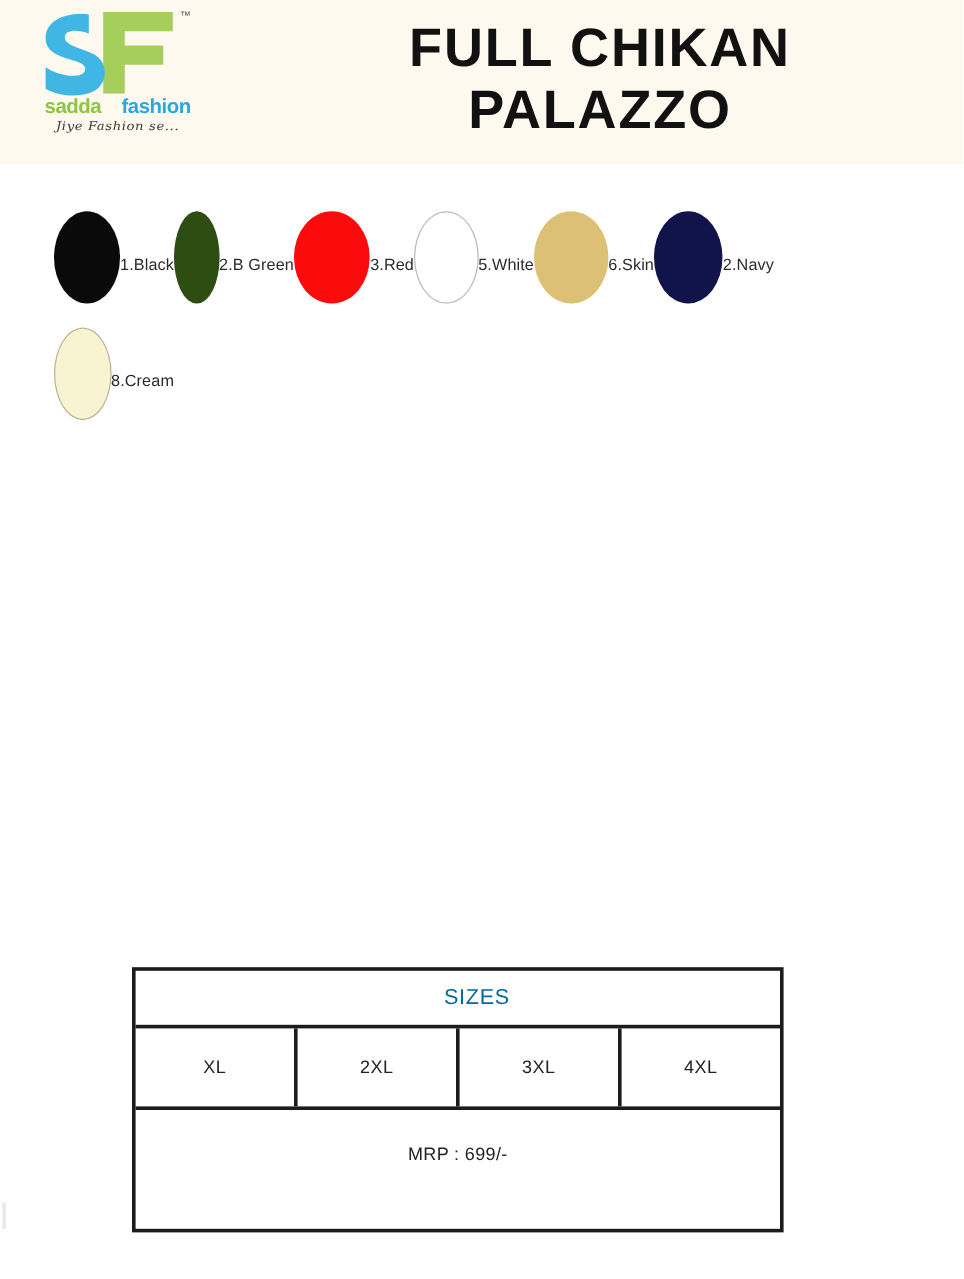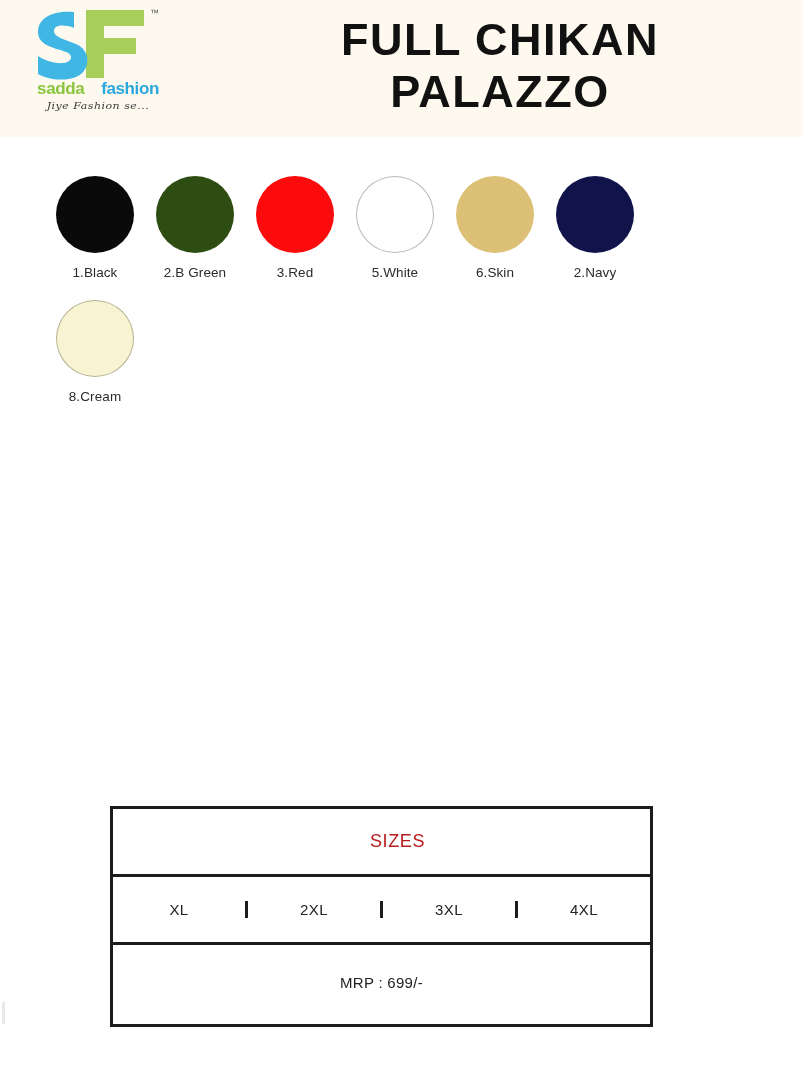--- a/index.html
+++ b/index.html
@@ -91,21 +91,21 @@
     top: 176px;
     width: 740px;
   }
   .swatch-row {
     display: flex;
     margin-bottom: 20px;
   }
   .swatch-cell {
     width: 100px;
     display: flex;
-    flex-direction: column;
+    flex-direction: row;
     align-items: center;
   }
   .swatch-dot {
     width: 78px;
     height: 77px;
     border-radius: 50%;
     box-sizing: border-box;
   }
   .swatch-label {
     margin-top: 12px;
@@ -120,37 +120,36 @@
     position: absolute;
     left: 110px;
     top: 806px;
     width: 543px;
     height: 221px;
     border: 3px solid #1c1c1c;
     box-sizing: border-box;
     background: #ffffff;
   }
   .sizes-header {
-    height: 68px;
+    height: 48px;
     border-bottom: 3px solid #1c1c1c;
     display: flex;
     align-items: center;
     justify-content: center;
     font-size: 18px;
-    color: #b91c1c;
+    color: #0369a1;
     letter-spacing: 0.6px;
     box-sizing: border-box;
     padding-left: 32px;
   }
   .sizes-row {
     height: 68px;
     display: flex;
     border-bottom: 3px solid #1c1c1c;
     box-sizing: border-box;
-    align-items: center;
   }
   .size-cell {
     flex: 1 1 0;
     display: flex;
     align-items: center;
     justify-content: center;
     font-size: 15px;
     color: #222222;
     border-right: 3px solid #1c1c1c;
     box-sizing: border-box;

